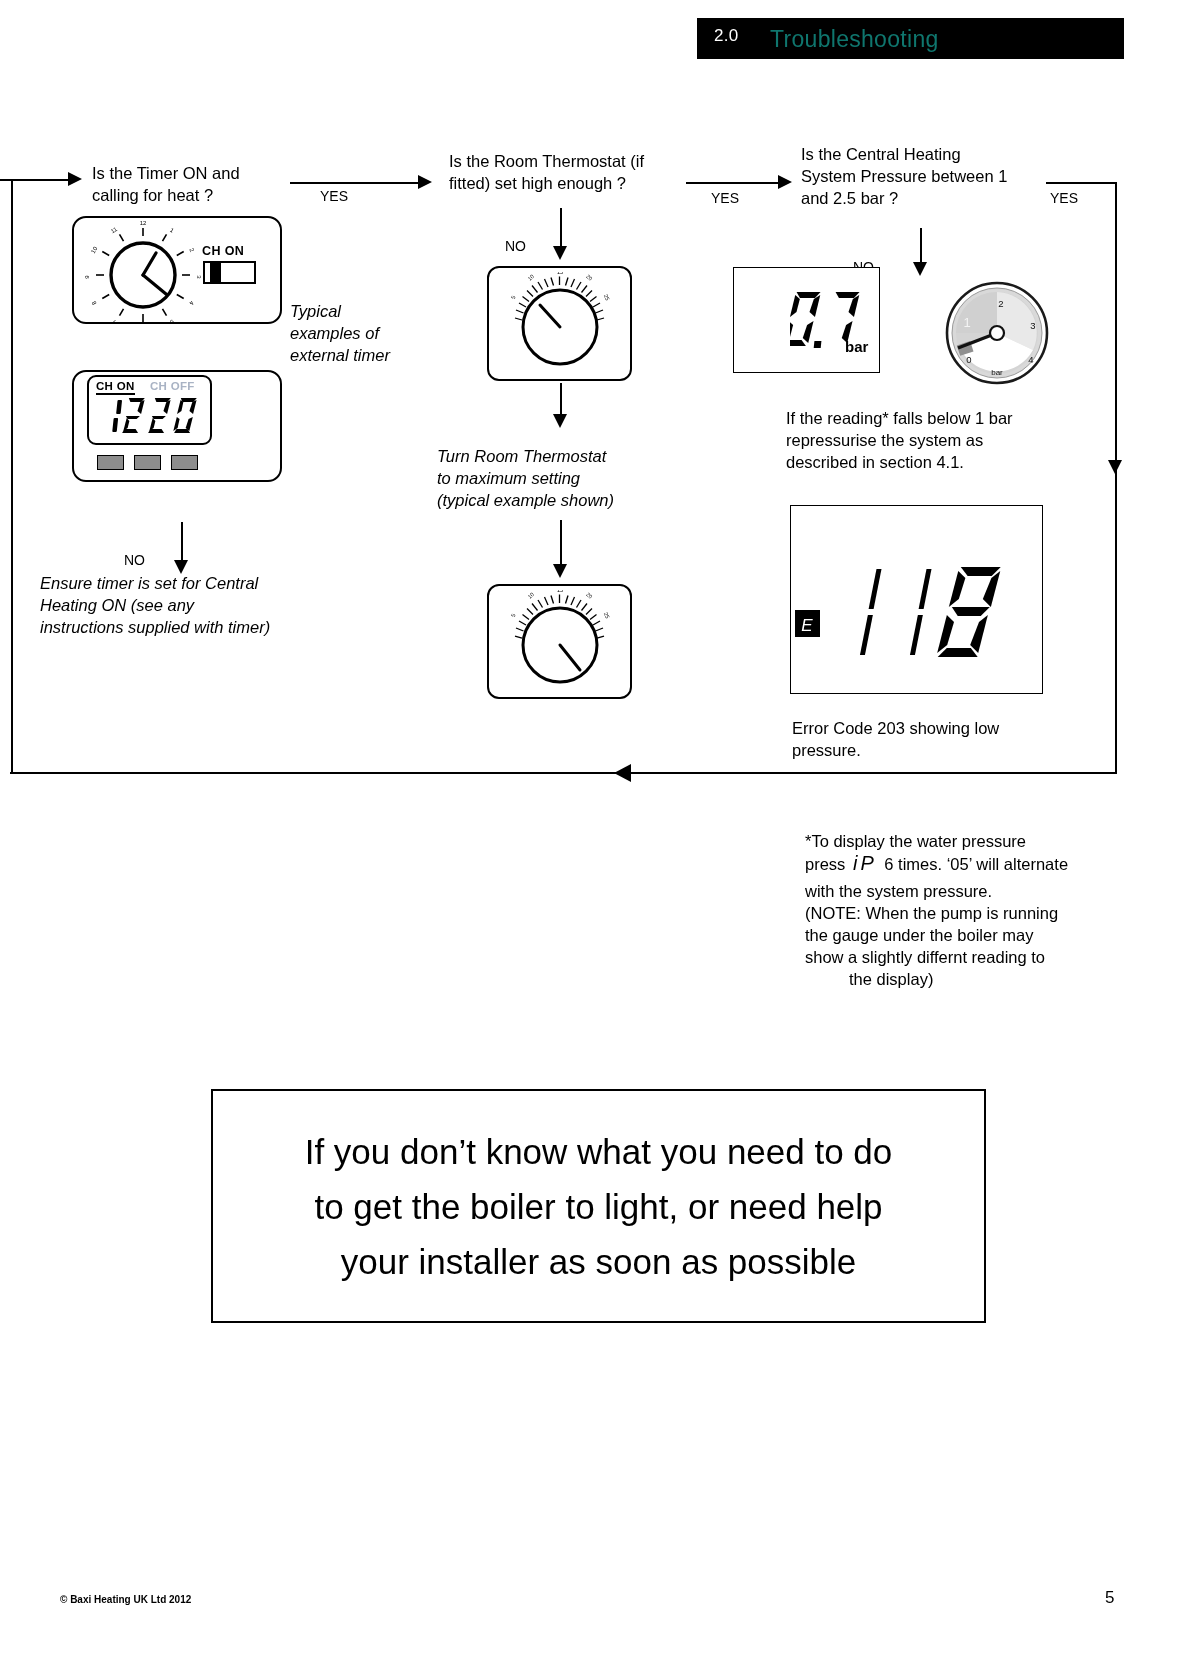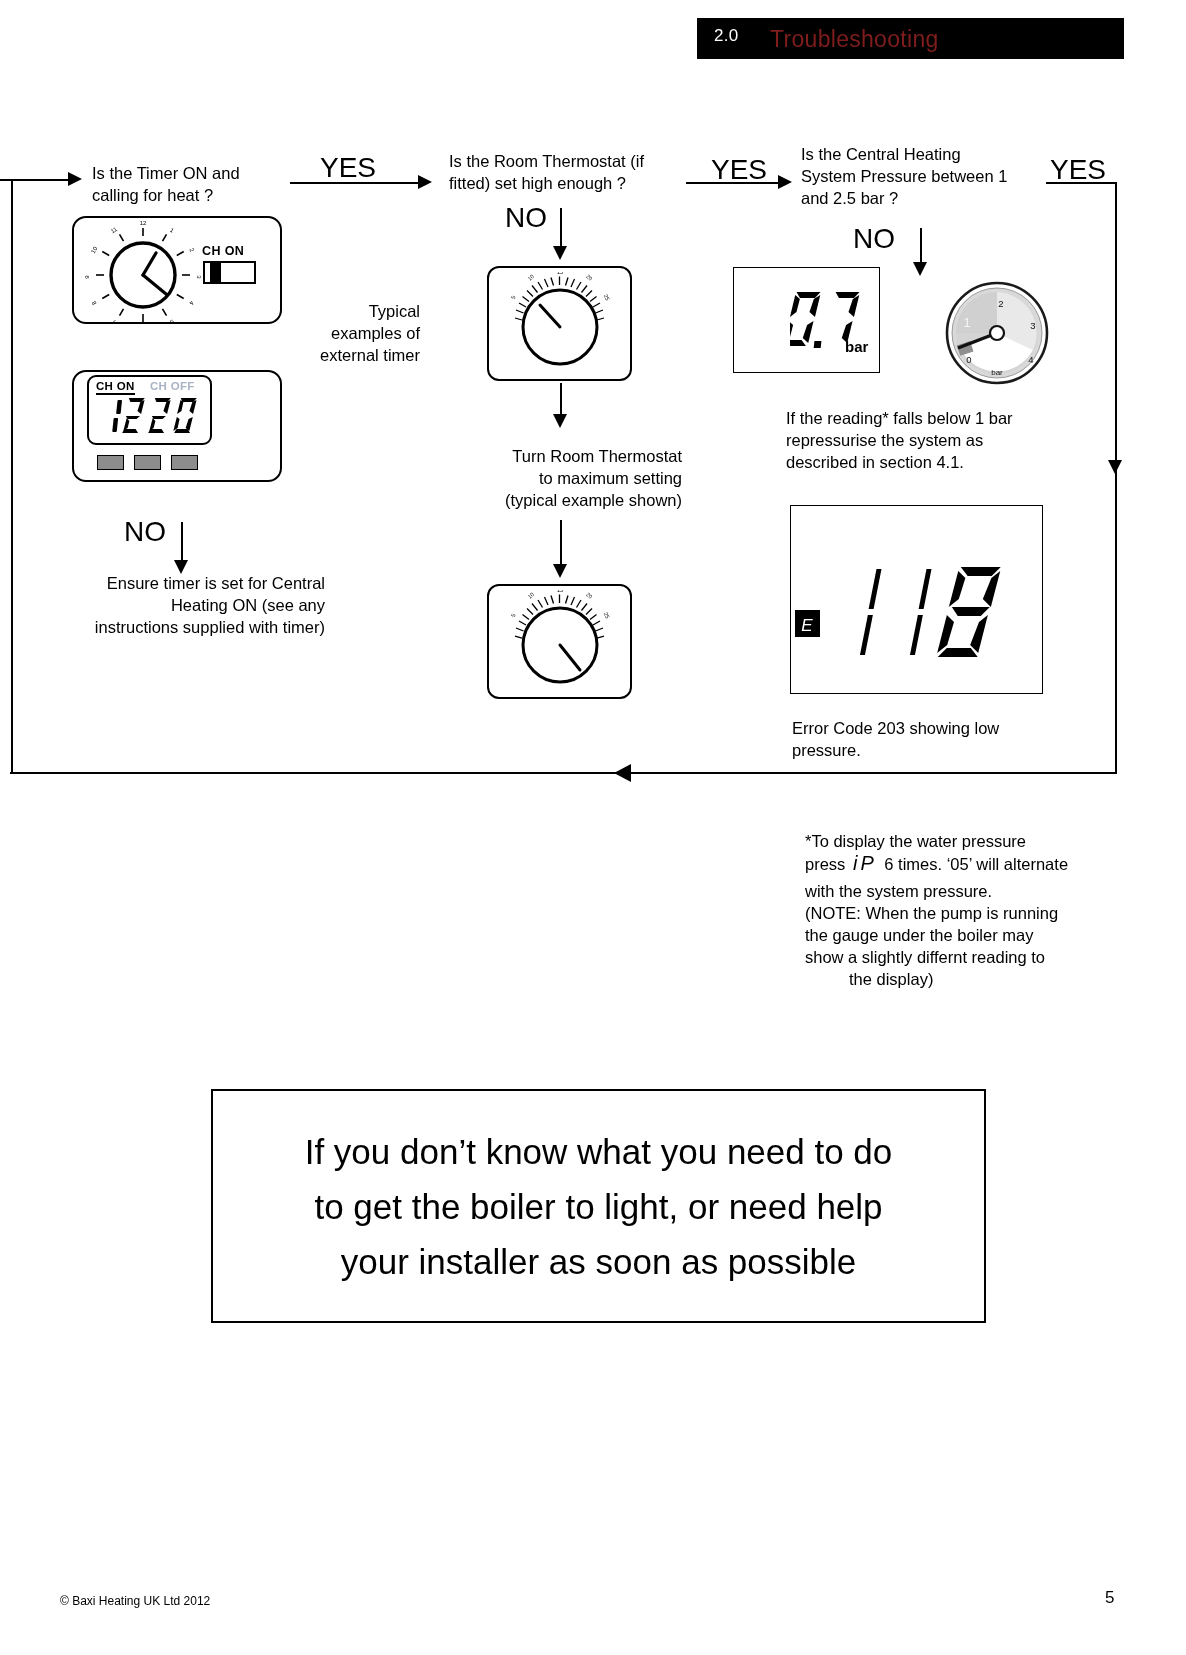--- a/index.html
+++ b/index.html
@@ -31,36 +31,37 @@
     top: 26px;
     font-size: 17px;
     color: #ffffff;
     letter-spacing: .3px;
   }
   .header-title {
     position: absolute;
     left: 770px;
     top: 26px;
     font-size: 23px;
-    color: #7f1d1d;
+    color: #0f766e;
     letter-spacing: .3px;
   }
 
   
   .txt {
     position: absolute;
     font-size: 16.5px;
     line-height: 22px;
     color: #000;
   }
-  .txt.center { text-align: right; }
+  .txt.center { text-align: left; font-style: italic; }
   .yesno {
     position: absolute;
-    font-size: 28px;
+    font-size: 14px;
     line-height: 24px;
+    margin-top: 28px;
   }
 
   
   .hline {
     position: absolute;
     height: 0;
     border-top: 2px solid #000;
   }
   .vline {
     position: absolute;
@@ -191,21 +192,22 @@
     line-height: 55px;
     text-align: center;
     white-space: nowrap;
   }
 
   
   .footer-copy {
     position: absolute;
     left: 60px;
     top: 1594px;
-    font-size: 12px;
+    font-size: 10px;
+    font-weight: bold;
   }
   .footer-page {
     position: absolute;
     left: 1105px;
     top: 1588px;
     font-size: 17px;
   }
 </style>
 </head>
 <body>

